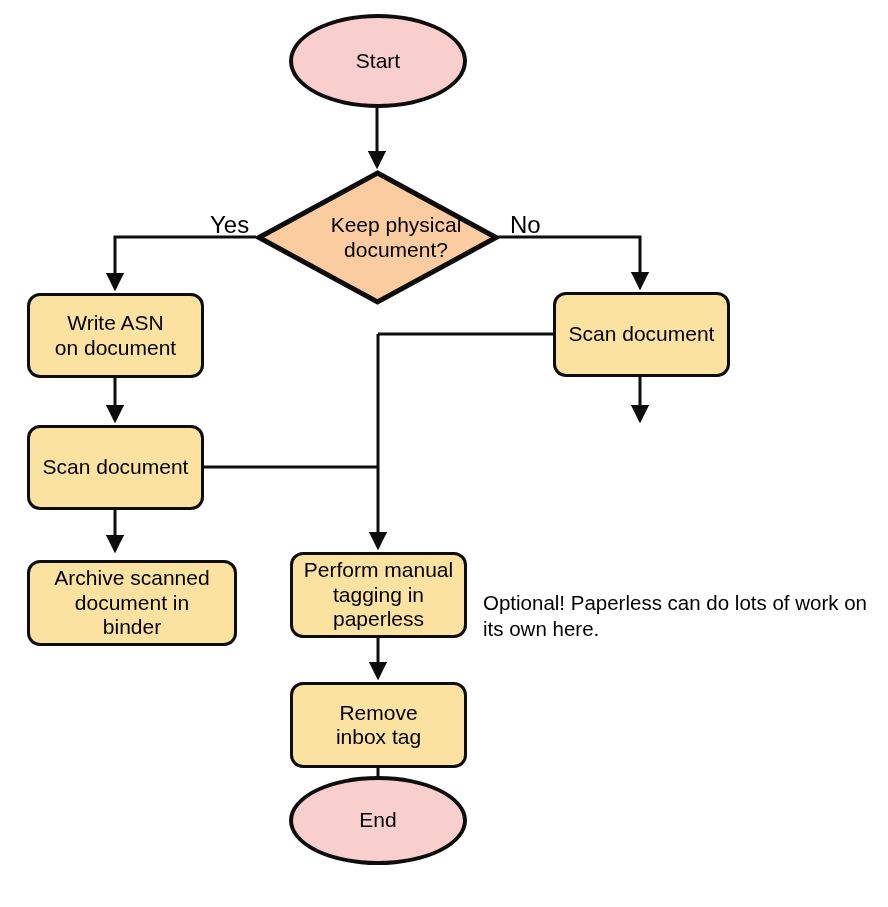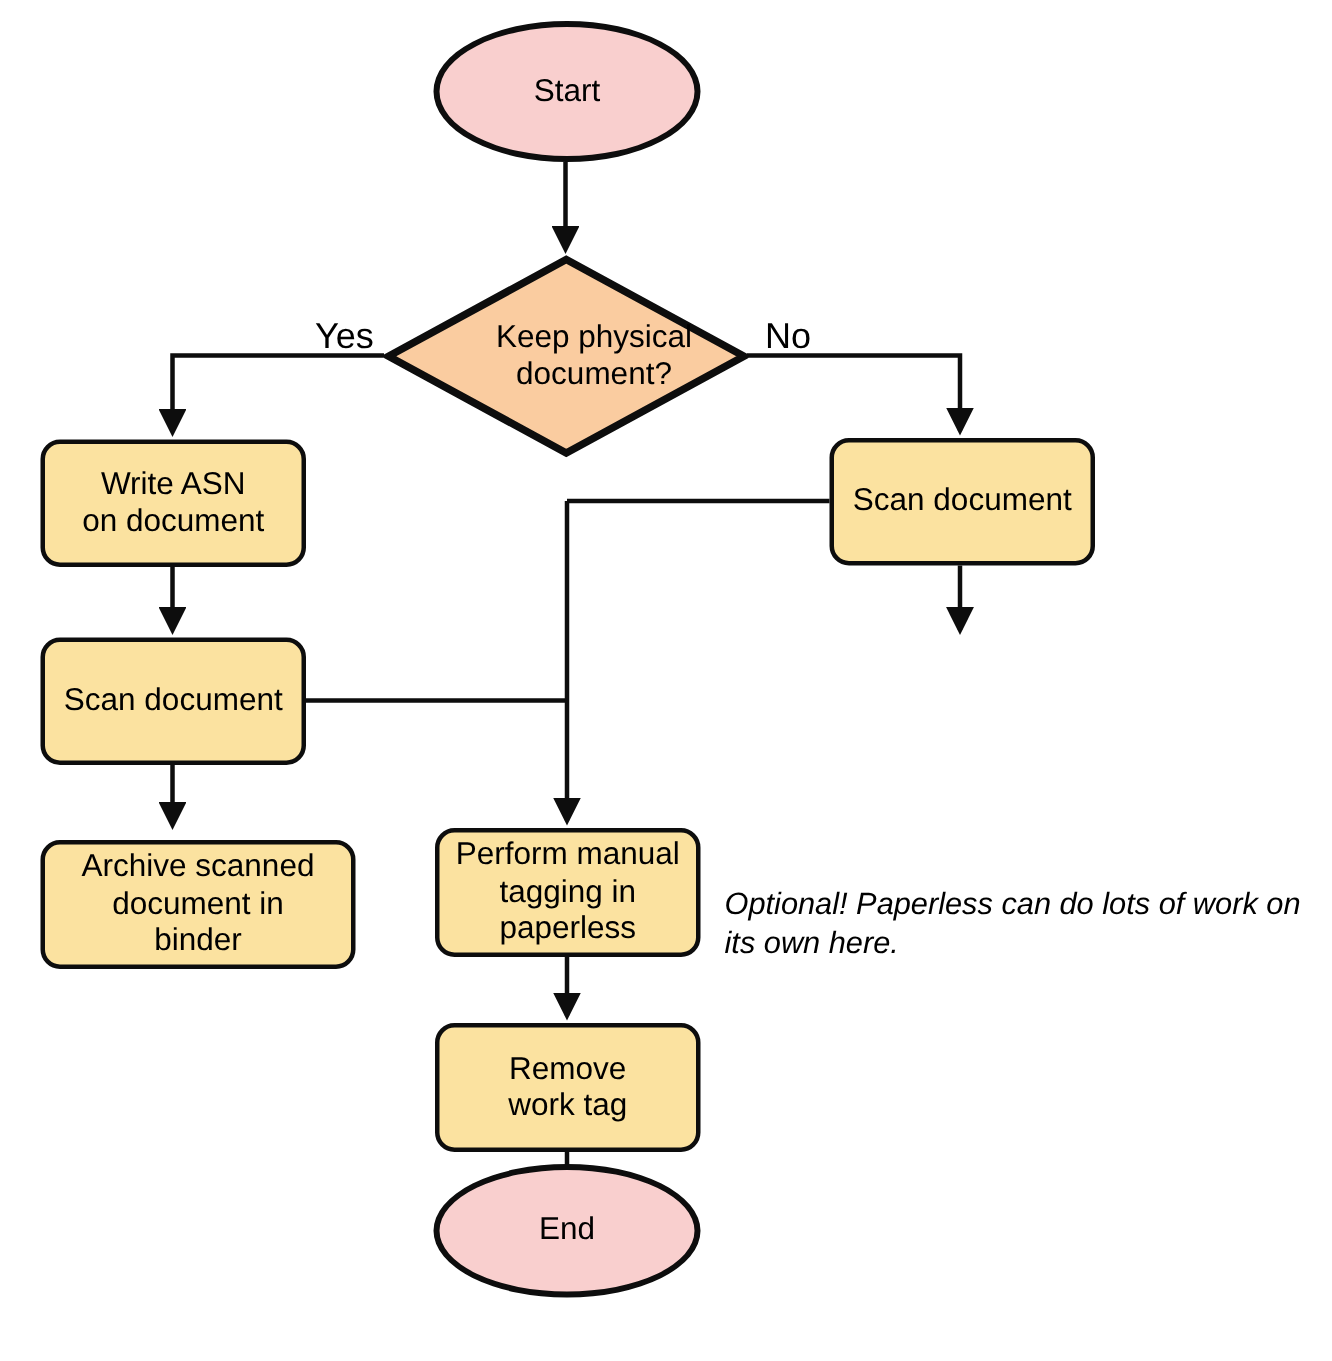--- a/index.html
+++ b/index.html
@@ -70,21 +70,20 @@
   .edge-label {
     position: absolute;
     font-size: 24px;
     color: #000000;
     z-index: 4;
     white-space: nowrap;
   }
   .annotation {
     position: absolute;
     font-size: 20.5px;
-    font-style: italic;
     line-height: 1.28;
     color: #000000;
     z-index: 4;
   }
 </style>
 </head>
 <body>
 
 <div id="canvas">
 
@@ -151,21 +150,21 @@
 
 
   <div class="node process" style="left:290px; top:536px; width:177px; height:86px;margin-top:16px;">
     <span>Perform manual
 tagging in
 paperless</span>
   </div>
 
   <div class="node process" style="left:290px; top:682px; width:177px; height:86px;">
     <span>Remove
-work tag</span>
+inbox tag</span>
   </div>
 
   <div class="node terminator" style="left:289px; top:776px; width:178px; height:89px;">
     <span>End</span>
   </div>
 
   <div class="edge-label" style="left:210px; top:211px;">
     <span>Yes</span>
   </div>
 

